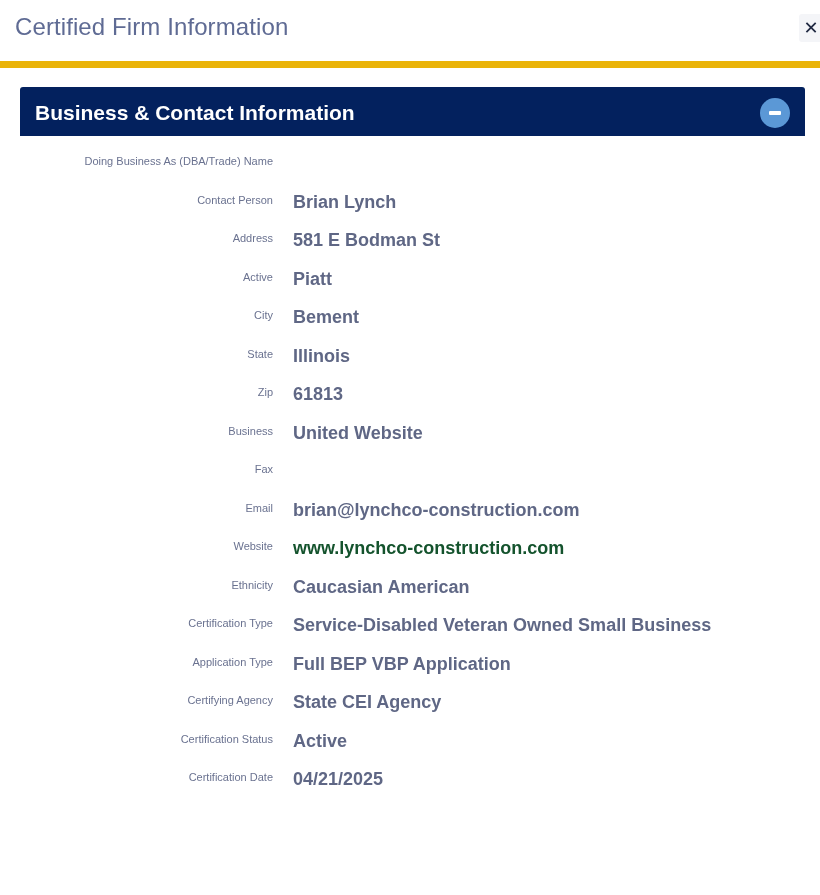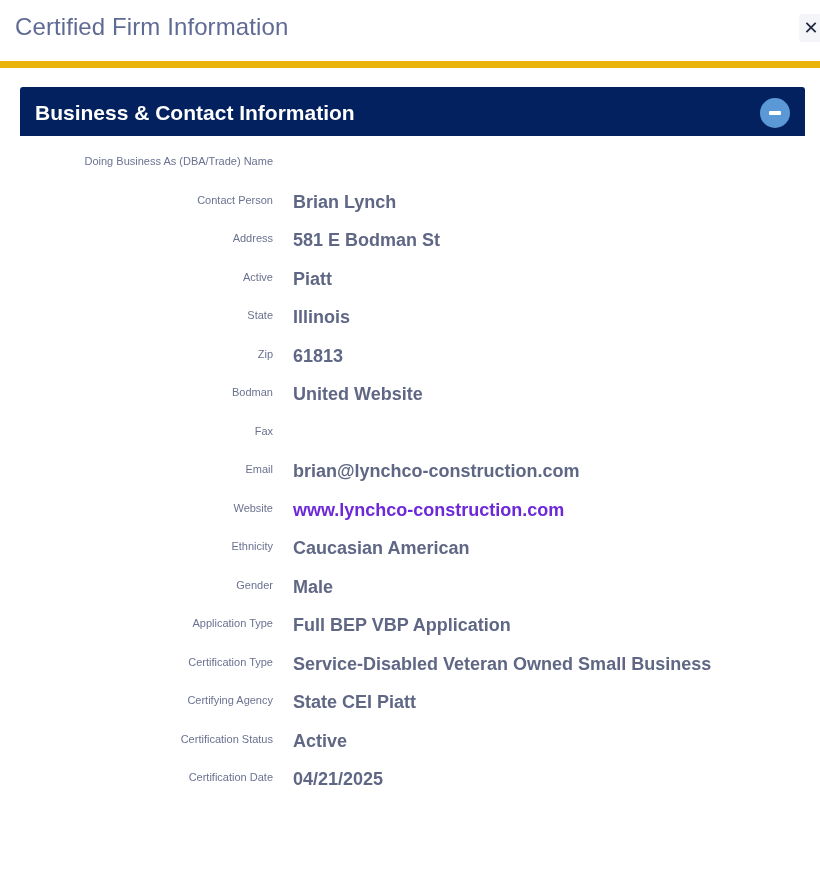--- a/index.html
+++ b/index.html
@@ -8,21 +8,21 @@
   .title { position: absolute; left: 15px; top: 13px; font-size: 24px; color: #5f6b94; font-weight: 400; letter-spacing: 0.1px; }
   .close-btn { position: absolute; left: 799px; top: 14px; width: 24px; height: 28px; background: #f4f5f8; border-radius: 3px; display:flex; align-items:center; justify-content:center; color:#1e2740; font-size: 18px; font-weight: 700; }
   .panel-head { position: absolute; left: 20px; top: 87px; width: 785px; height: 49px; background: #03215e; border-radius: 3px 3px 0 0; }
   .panel-title { position: absolute; left: 15px; top: 14px; color: #ffffff; font-size: 21px; font-weight: 700; }
   .collapse-btn { position: absolute; left: 740px; top: 11px; width: 30px; height: 30px; border-radius: 50%; background: #5b98d6; }
   .collapse-btn::after { content: ""; position: absolute; left: 9px; top: 13px; width: 12px; height: 4px; background: #fff; border-radius: 1px; }
   .rows { position: absolute; left: 0; top: 143px; width: 820px; }
   .row { position: relative; height: 38.5px; padding-left: 12px; }
   .label { position: absolute; right: 547px; top: 12px; font-size: 11px; color: #6a7290; text-align: right; white-space: nowrap; }
   .value { position: absolute; left: 293px; top: 10px; font-size: 18px; color: #5f6785; font-weight: 700; white-space: nowrap; }
-  .value.link { color: #6d28d9; }
+  .value.link { color: #14532d; }
 </style>
 </head>
 <body>
 
 <div class="header">
   <div class="title">Certified Firm Information</div>
   <div class="close-btn">
       <span>✕</span>
     </div>
 </div>
@@ -43,62 +43,62 @@
     </div>
   <div class="row">
       <span class="label">Address</span>
       <span class="value">581 E Bodman St</span>
     </div>
   <div class="row">
       <span class="label">Active</span>
       <span class="value">Piatt</span>
     </div>
   <div class="row">
+      <span class="label">City</span>
+      <span class="value">Bement</span>
+    </div>
+  <div class="row">
       <span class="label">State</span>
       <span class="value">Illinois</span>
     </div>
   <div class="row">
       <span class="label">Zip</span>
       <span class="value">61813</span>
     </div>
   <div class="row">
-      <span class="label">Bodman</span>
+      <span class="label">Business</span>
       <span class="value">United Website</span>
     </div>
   <div class="row">
       <span class="label">Fax</span>
       <span class="value"></span>
     </div>
   <div class="row">
       <span class="label">Email</span>
       <span class="value">brian@lynchco-construction.com</span>
     </div>
   <div class="row">
       <span class="label">Website</span>
       <span class="value link">www.lynchco-construction.com</span>
     </div>
   <div class="row">
       <span class="label">Ethnicity</span>
       <span class="value">Caucasian American</span>
     </div>
   <div class="row">
-      <span class="label">Gender</span>
-      <span class="value">Male</span>
+      <span class="label">Certification Type</span>
+      <span class="value">Service-Disabled Veteran Owned Small Business</span>
     </div>
   <div class="row">
       <span class="label">Application Type</span>
       <span class="value">Full BEP VBP Application</span>
     </div>
   <div class="row">
-      <span class="label">Certification Type</span>
-      <span class="value">Service-Disabled Veteran Owned Small Business</span>
-    </div>
-  <div class="row">
       <span class="label">Certifying Agency</span>
-      <span class="value">State CEI Piatt</span>
+      <span class="value">State CEI Agency</span>
     </div>
   <div class="row">
       <span class="label">Certification Status</span>
       <span class="value">Active</span>
     </div>
   <div class="row">
       <span class="label">Certification Date</span>
       <span class="value">04/21/2025</span>
     </div>
 </div>

